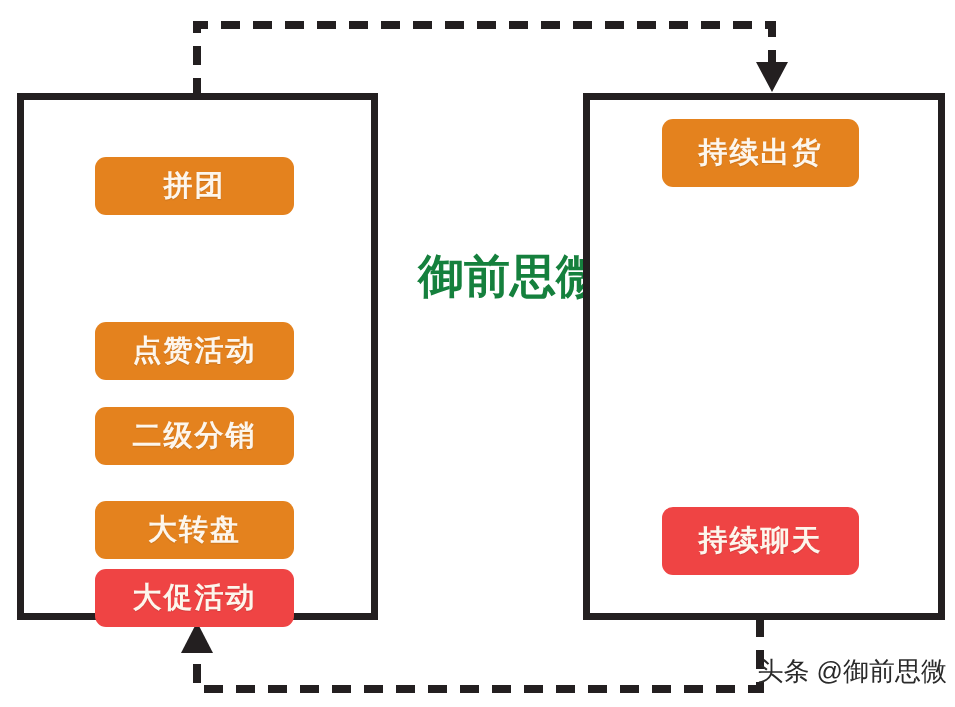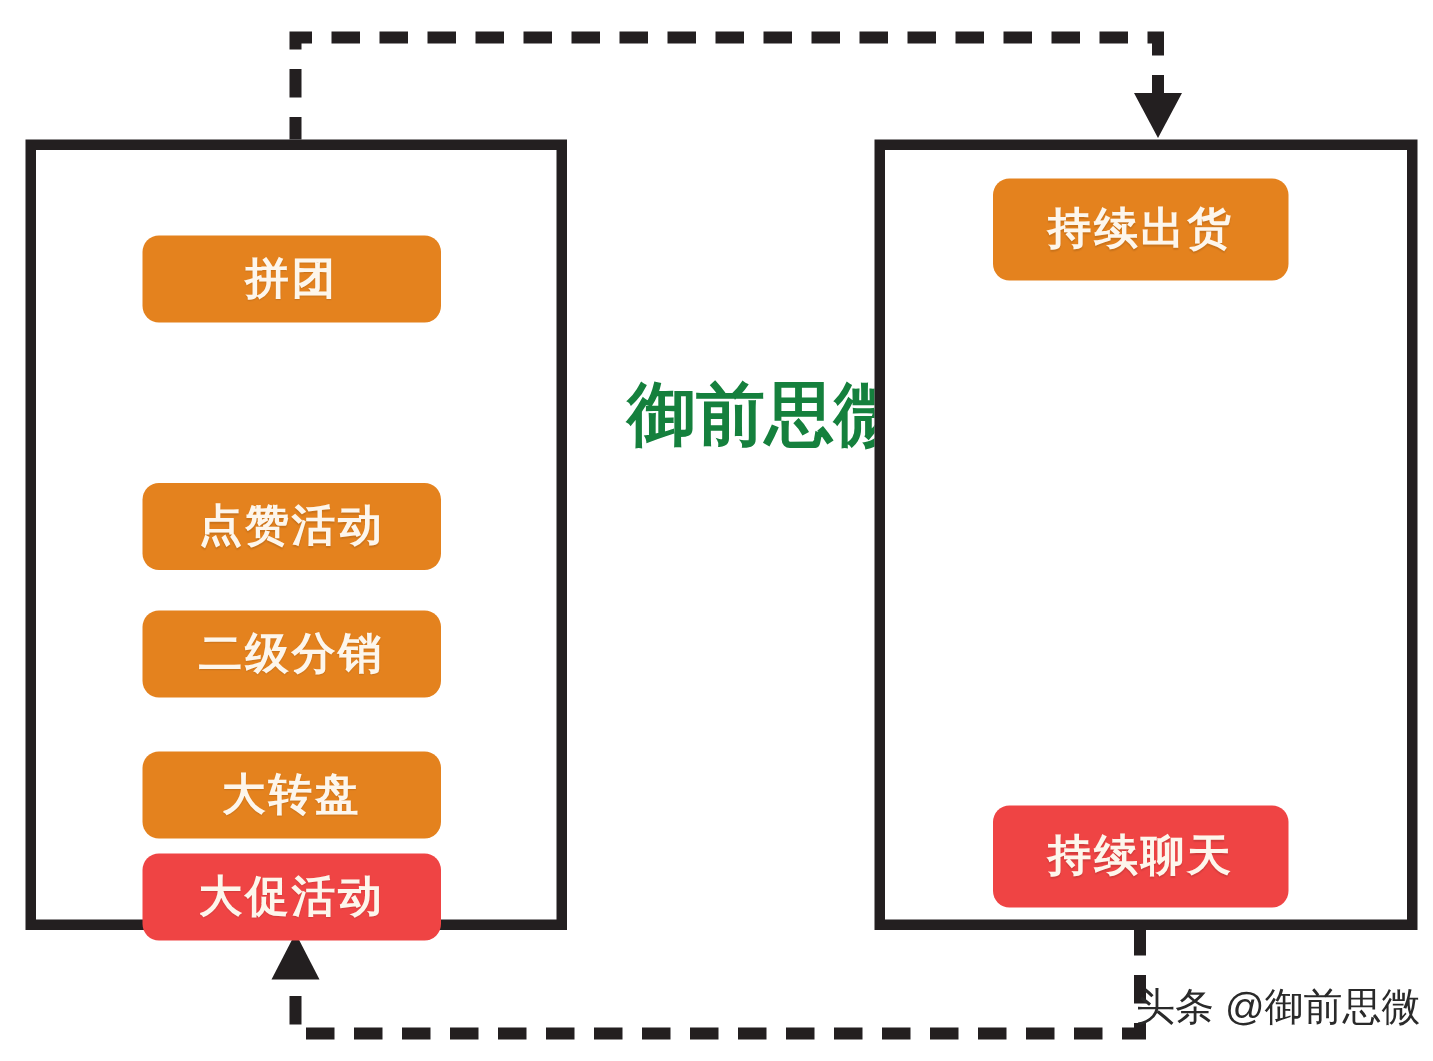--- a/index.html
+++ b/index.html
@@ -62,21 +62,21 @@
   #pill-l5 { top: 537px; }
 
   
   .pill.right-col {
     left: 662px;
     width: 197px;
     height: 68px;
     font-size: 29px;
   }
   #pill-r0 { top: 119px; }
-  #pill-r1 { top: 537px; text-align: right; }
+  #pill-r1 { top: 507px; text-align: right; }
 
   
   #connectors {
     position: absolute;
     left: 0; top: 0;
     width: 955px;
     height: 707px;
     pointer-events: none;
   }
   .dash-path {

